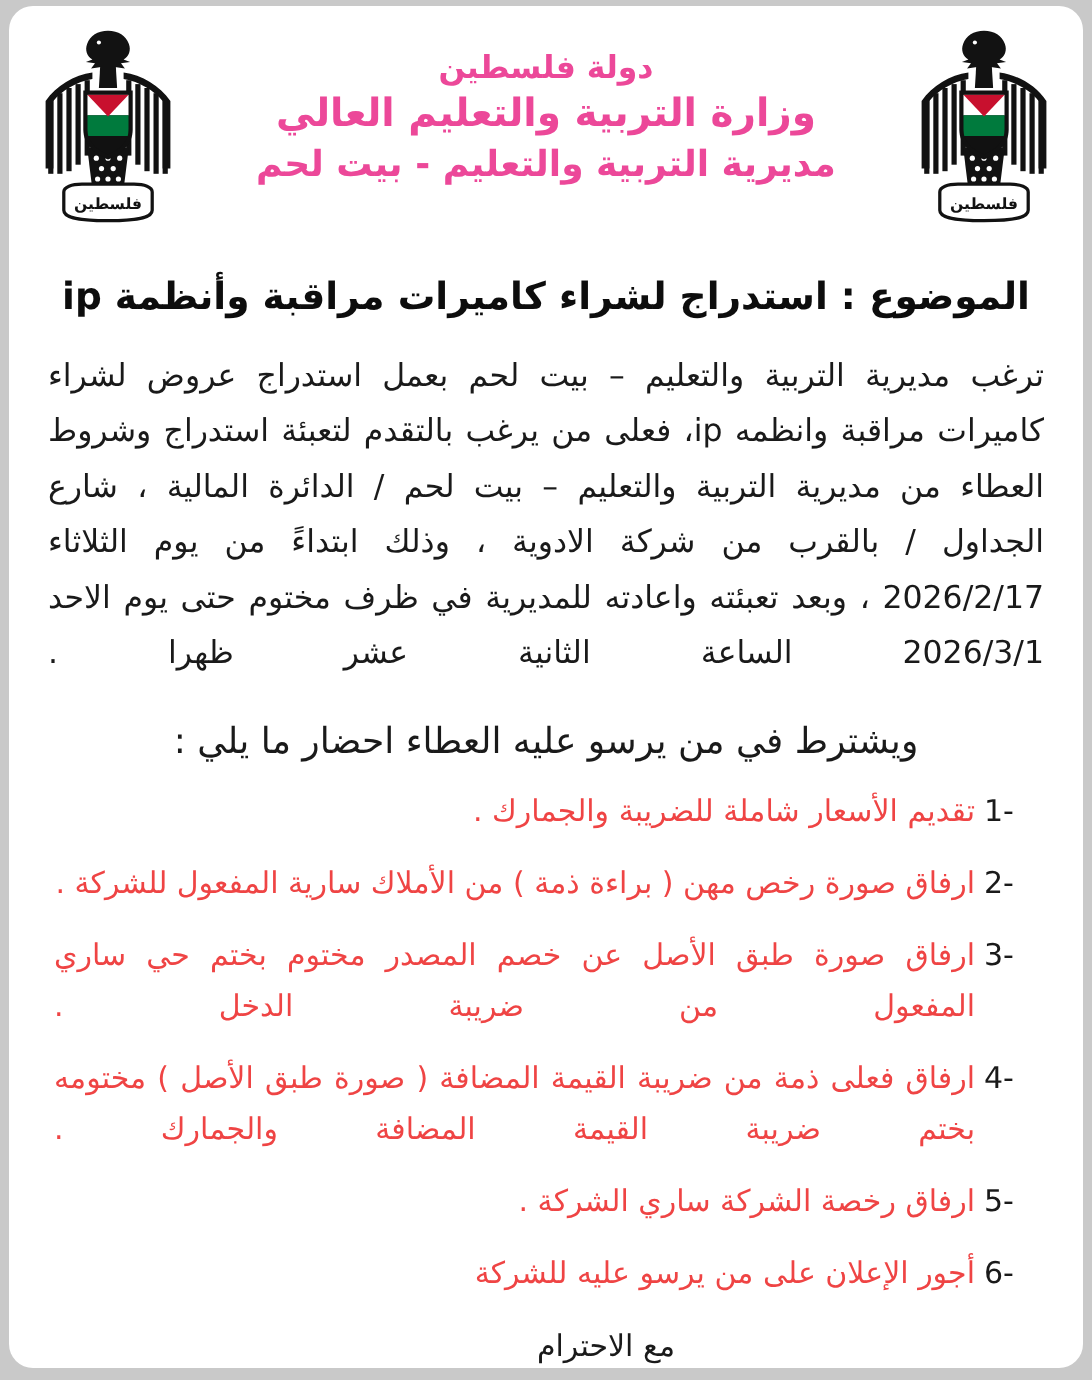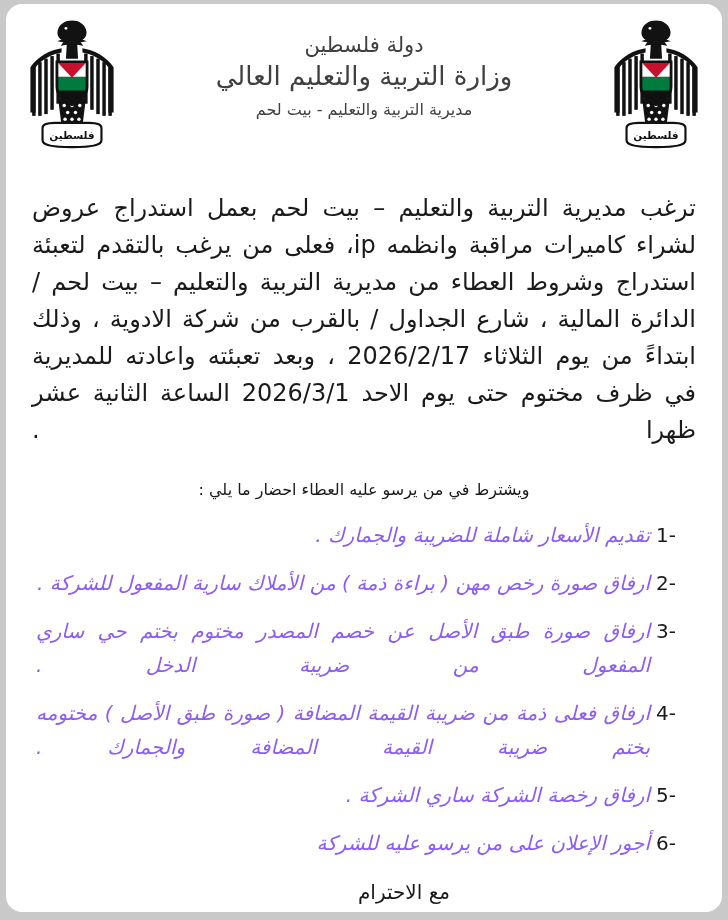--- a/index.html
+++ b/index.html
@@ -44,56 +44,56 @@
 
   .header-titles {
     position: absolute;
     left: 150px;
     right: 150px;
     top: 26px;
     text-align: center;
     direction: rtl;
   }
   .header-titles .line {
-    font-weight: normal;
-    color: #404040;
+    font-weight: bold;
+    color: #ec4899;
     letter-spacing: -0.2px;
     white-space: nowrap;
   }
   .header-titles .l1 { font-size: 21px; line-height: 30px; }
   .header-titles .l2 { font-size: 26px; line-height: 33px; }
-  .header-titles .l3 { font-size: 16px; line-height: 33px; }
+  .header-titles .l3 { font-size: 24px; line-height: 33px; }
 
   
   .subject {
     direction: rtl;
     text-align: center;
     font-size: 25px;
     font-weight: bold;
     color: #0d0d0d;
     margin: 6px 0 0 0;
     padding: 0 30px;
     line-height: 36px;
   }
 
   
   .body-block {
     direction: rtl;
     margin: 16px 26px 0 26px;
   }
   .paragraph {
-    font-size: 24px;
+    font-size: 21px;
     line-height: 37px;
     color: #1a1a1a;
     text-align: justify;
     text-align-last: justify;
     word-spacing: 0.5px;
   }
   .intro-line {
-    font-size: 16px;
+    font-size: 24px;
     line-height: 37px;
     color: #1a1a1a;
     text-align: center;
     margin-top: 22px;
   }
 
   
   .req-list {
     margin: 10px 0 0 0;
     padding: 0;
@@ -113,25 +113,24 @@
     line-height: 34px;
     color: #1a1a1a;
     padding-left: 6px;
     box-sizing: border-box;
     unicode-bidi: plaintext;
   }
   .req-text {
     flex: 1 1 auto;
     font-size: 20px;
     line-height: 34px;
-    color: #8b5cf6;
+    color: #ef4444;
     text-align: justify;
     text-align-last: justify;
     padding-left: 4px;
-    font-style: italic;
   }
   .req-item.short .req-text {
     text-align: right;
     text-align-last: right;
   }
 
   
   .closing {
     direction: rtl;
     text-align: center;
@@ -258,20 +257,21 @@
             <rect x="44" y="87" width="32" height="16" fill="#111111"></rect>
             <path d="M44 55 L76 55 L60 72 Z" fill="#c8102e"></path>
           </g>
           <path d="M26 130 C26 126 32 124 40 124 L80 124 C88 124 94 126 94 130 L94 144 C94 149 86 152 60 152 C34 152 26 149 26 144 Z" fill="#ffffff" stroke="#121212" stroke-width="2.5"></path>
           <text x="60" y="143" font-family="DejaVu Sans, sans-serif" font-size="12" font-weight="bold" fill="#121212" text-anchor="middle">فلسطين</text>
         </g>
       </svg>
     </div>
   </div>
 
+  <div class="subject">الموضوع : استدراج لشراء كاميرات مراقبة وأنظمة ip</div>
 
   <div class="body-block">
 
     <div class="paragraph">ترغب مديرية التربية والتعليم – بيت لحم بعمل استدراج عروض لشراء كاميرات مراقبة وانظمه ip، فعلى من يرغب بالتقدم لتعبئة استدراج وشروط العطاء من مديرية التربية والتعليم – بيت لحم / الدائرة المالية ، شارع الجداول / بالقرب من شركة الادوية ، وذلك ابتداءً من يوم الثلاثاء 2026/2/17 ، وبعد تعبئته واعادته للمديرية في ظرف مختوم حتى يوم الاحد 2026/3/1 الساعة الثانية عشر ظهرا .</div>
 
     <div class="intro-line">ويشترط في من يرسو عليه العطاء احضار ما يلي :</div>
 
     <ul class="req-list">
 
       <li class="req-item short">

